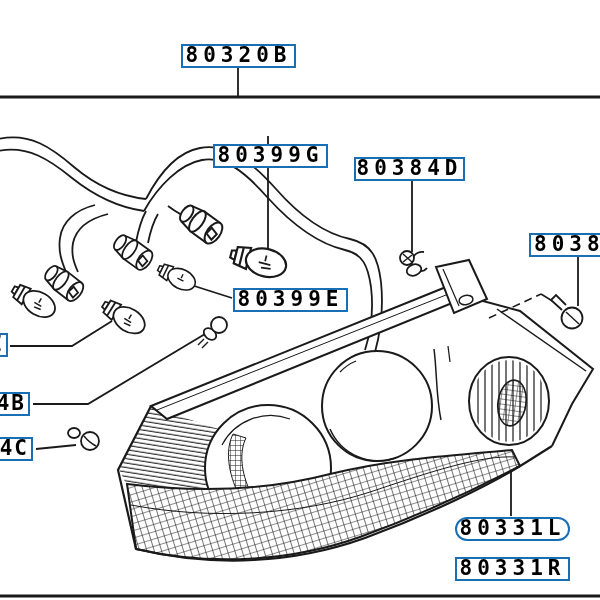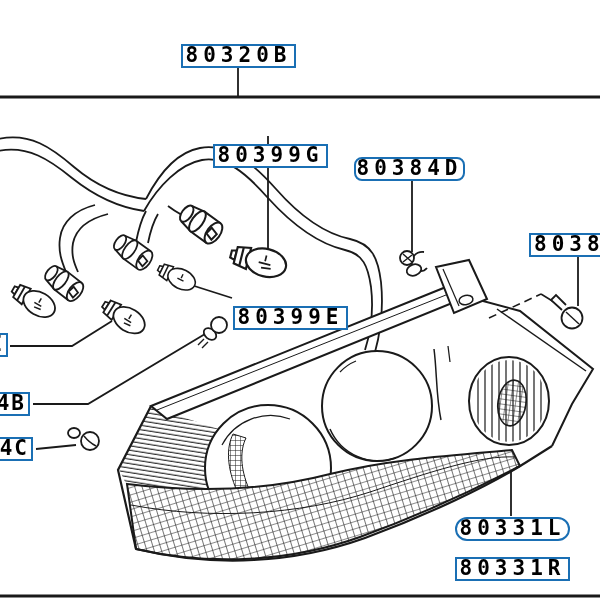--- a/index.html
+++ b/index.html
@@ -185,22 +185,22 @@
       <g>
         <ellipse cx="74" cy="433" rx="6" ry="5" fill="#fff"></ellipse>
         <circle cx="90" cy="441" r="9" fill="#fff"></circle>
         <path d="M84 436 C88 441 92 444 96 446" fill="none" stroke-width="1.4"></path>
       </g>
     </g>
   </svg>
 
   <div class="plabel" style="left:181px;top:44px;width:115px;">80320B</div>
   <div class="plabel" style="left:213px;top:112px;width:115px;margin-top:32px;">80399G</div>
-  <div class="plabel" style="left:354px;top:157px;width:111px;border-radius:8px;">80384D</div>
+  <div class="plabel" style="left:354px;top:157px;width:111px;">80384D</div>
   <div class="plabel clipR" style="left:529px;top:233px;width:110px;">8038</div>
-  <div class="plabel" style="left:233px;top:288px;width:115px;margin-top:18px;">80399E</div>
+  <div class="plabel" style="left:233px;top:288px;width:115px;">80399E</div>
   <div class="plabel clipL" style="left:-104px;top:333px;width:112px;">E</div>
   <div class="plabel clipL" style="left:-82px;top:392px;width:112px;">4B</div>
   <div class="plabel clipL" style="left:-79px;top:437px;width:112px;">4C</div>
   <div class="plabel" style="left:455px;top:517px;width:115px;border-radius:12px;">80331L</div>
   <div class="plabel" style="left:455px;top:557px;width:115px;">80331R</div>
 
 </div>
 
 </body></html>

